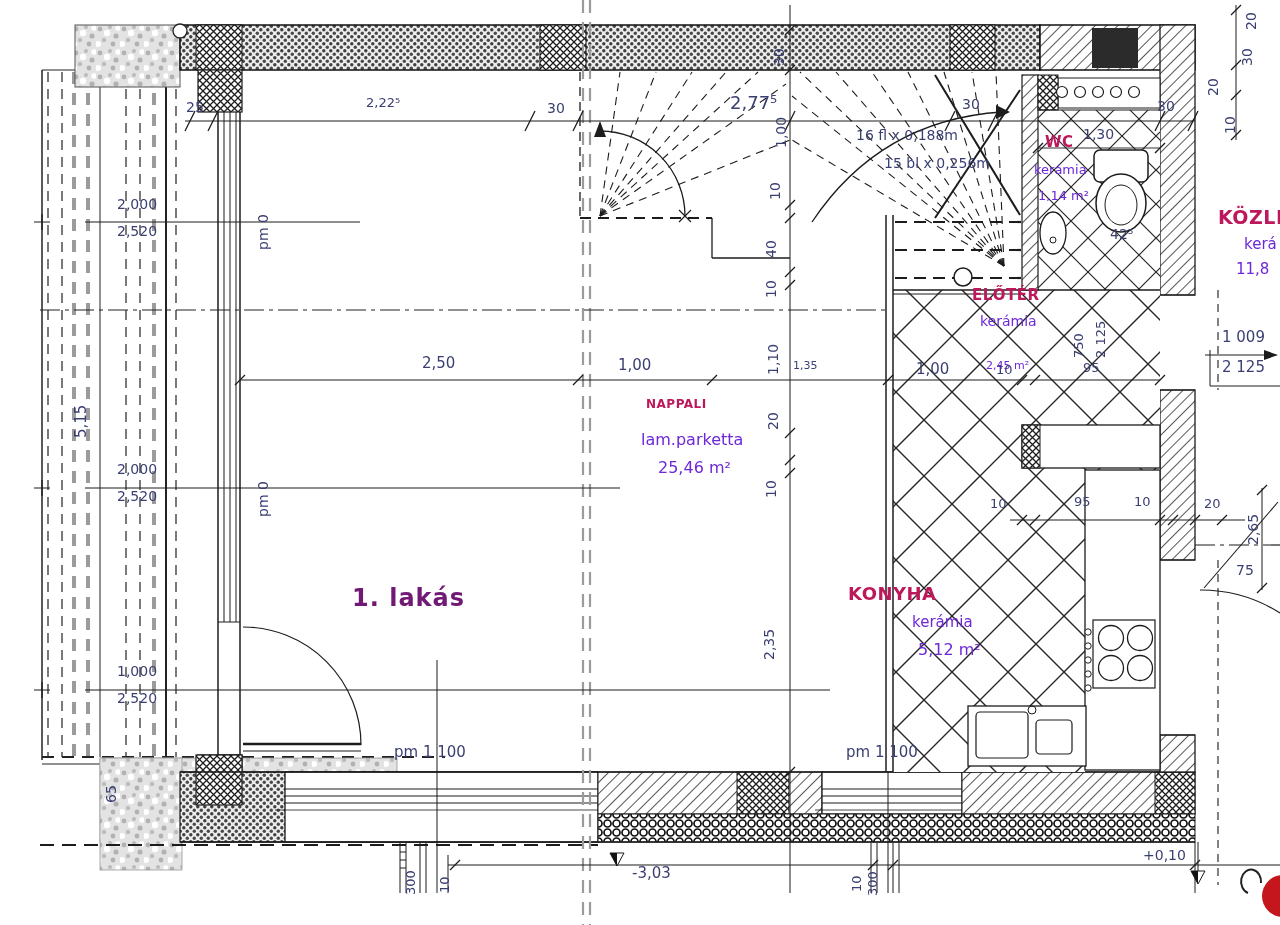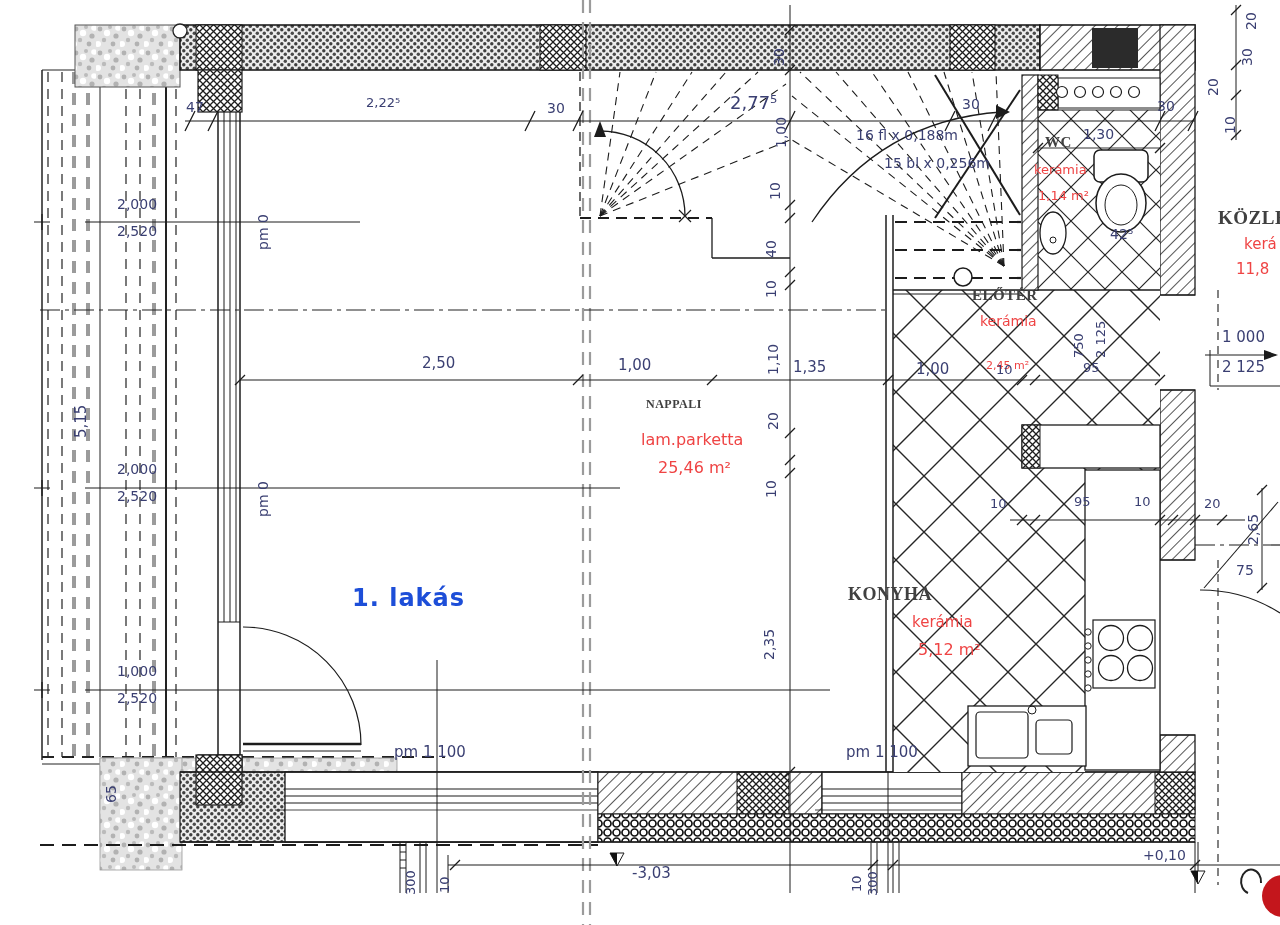--- a/index.html
+++ b/index.html
@@ -1,25 +1,25 @@
 <!DOCTYPE html>
 <html><head>
 <meta charset="utf-8">
 <style>
   html,body{margin:0;padding:0;background:#fff;}
   .stage{position:relative;width:1280px;height:925px;background:#fff;overflow:hidden;
          font-family:"DejaVu Sans","Liberation Sans",sans-serif;}
   .stage svg{position:absolute;left:0;top:0;}
   .t{position:absolute;line-height:1;white-space:nowrap;color:#3a3f72;}
-  .room{color:#404040;font-weight:bold;letter-spacing:.5px;font-family:Liberation Serif, serif;}
-  .fin{color:#ef4444;}
+  .room{color:#be185d;font-weight:bold;letter-spacing:.5px;}
+  .fin{color:#6d28d9;}
   .d{font-size:14px;}
   .d2{font-size:13px;}
   .rot{transform:rotate(-90deg);transform-origin:0 0;}
-  .big{color:#1d4ed8;font-weight:bold;font-size:24px;letter-spacing:1px;}
+  .big{color:#701a75;font-weight:bold;font-size:24px;letter-spacing:1px;}
 </style>
 </head>
 <body>
 
 <div class="stage">
 
 <svg width="1280" height="925" viewBox="0 0 1280 925">
   <defs>
     <pattern id="mosaic" width="7" height="7" patternUnits="userSpaceOnUse">
       <rect width="7" height="7" fill="#ececec"></rect>
@@ -306,60 +306,60 @@
   <span class="t d" style="left:856px;top:128px">16 fl x 0,188m</span>
   <span class="t d" style="left:884px;top:156px">15 bl x 0,256m</span>
 
   <span class="t d" style="left:394px;top:745px;font-size:15px">pm 1 100</span>
   <span class="t d" style="left:846px;top:745px;font-size:15px">pm 1 100</span>
   <span class="t d" style="left:632px;top:866px;font-size:15px">-3,03</span>
   <span class="t d" style="left:1143px;top:848px">+0,10</span>
   <span class="t d rot" style="left:256px;top:250px">pm 0</span>
   <span class="t d rot" style="left:256px;top:517px">pm 0</span>
 
-  <span class="t d" style="left:186px;top:100px">47</span>
+  <span class="t d" style="left:186px;top:100px">25</span>
   <span class="t d" style="left:366px;top:96px;font-size:13px">2,22⁵</span>
   <span class="t d" style="left:547px;top:101px">30</span>
   <span class="t d" style="left:730px;top:94px;font-size:18px">2,77⁵</span>
   <span class="t d" style="left:962px;top:97px">30</span>
   <span class="t d" style="left:1083px;top:127px">1,30</span>
   <span class="t d" style="left:1157px;top:99px">30</span>
 
   <span class="t d rot" style="left:772px;top:66px">30</span>
   <span class="t d rot" style="left:774px;top:148px">1,00</span>
   <span class="t d rot" style="left:768px;top:200px">10</span>
   <span class="t d rot" style="left:764px;top:258px">40</span>
   <span class="t d rot" style="left:764px;top:298px">10</span>
   <span class="t d rot" style="left:766px;top:375px">1,10</span>
   <span class="t d rot" style="left:766px;top:430px">20</span>
   <span class="t d rot" style="left:764px;top:498px">10</span>
   <span class="t d rot" style="left:762px;top:660px">2,35</span>
 
   <span class="t d" style="left:422px;top:356px;font-size:15px">2,50</span>
   <span class="t d" style="left:618px;top:358px;font-size:15px">1,00</span>
-  <span class="t d" style="left:793px;top:360px;font-size:15px">1,35</span>
+  <span class="t d" style="left:793px;top:360px;font-size:11px">1,35</span>
   <span class="t d" style="left:916px;top:362px;font-size:15px">1,00</span>
   <span class="t d2" style="left:996px;top:363px">10</span>
   <span class="t d2" style="left:1083px;top:361px">95</span>
 
   <span class="t d2" style="left:990px;top:497px">10</span>
   <span class="t d2" style="left:1074px;top:495px">95</span>
   <span class="t d2" style="left:1134px;top:495px">10</span>
   <span class="t d2" style="left:1204px;top:497px">20</span>
 
   <span class="t d rot" style="left:74px;top:438px;font-size:15px">5,15</span>
   <span class="t d" style="left:117px;top:197px">2,000</span>
   <span class="t d" style="left:117px;top:224px">2,520</span>
   <span class="t d" style="left:117px;top:462px">2,000</span>
   <span class="t d" style="left:117px;top:489px">2,520</span>
   <span class="t d" style="left:117px;top:664px">1,000</span>
   <span class="t d" style="left:117px;top:691px">2,520</span>
   <span class="t d rot" style="left:104px;top:803px">65</span>
 
-  <span class="t d" style="left:1222px;top:330px;font-size:15px">1 000</span>
+  <span class="t d" style="left:1222px;top:330px;font-size:15px">1 009</span>
   <span class="t d" style="left:1222px;top:360px;font-size:15px">2 125</span>
   <span class="t d rot" style="left:1246px;top:545px">2,65</span>
   <span class="t d" style="left:1236px;top:563px">75</span>
   <span class="t d rot" style="left:1072px;top:358px;font-size:13px">750</span>
   <span class="t d rot" style="left:1094px;top:358px;font-size:13px">2 125</span>
   <span class="t d" style="left:1110px;top:227px">42⁵</span>
   <span class="t d rot" style="left:1244px;top:30px">20</span>
   <span class="t d rot" style="left:1240px;top:66px">30</span>
   <span class="t d rot" style="left:1206px;top:96px">20</span>
   <span class="t d rot" style="left:1223px;top:134px">10</span>

